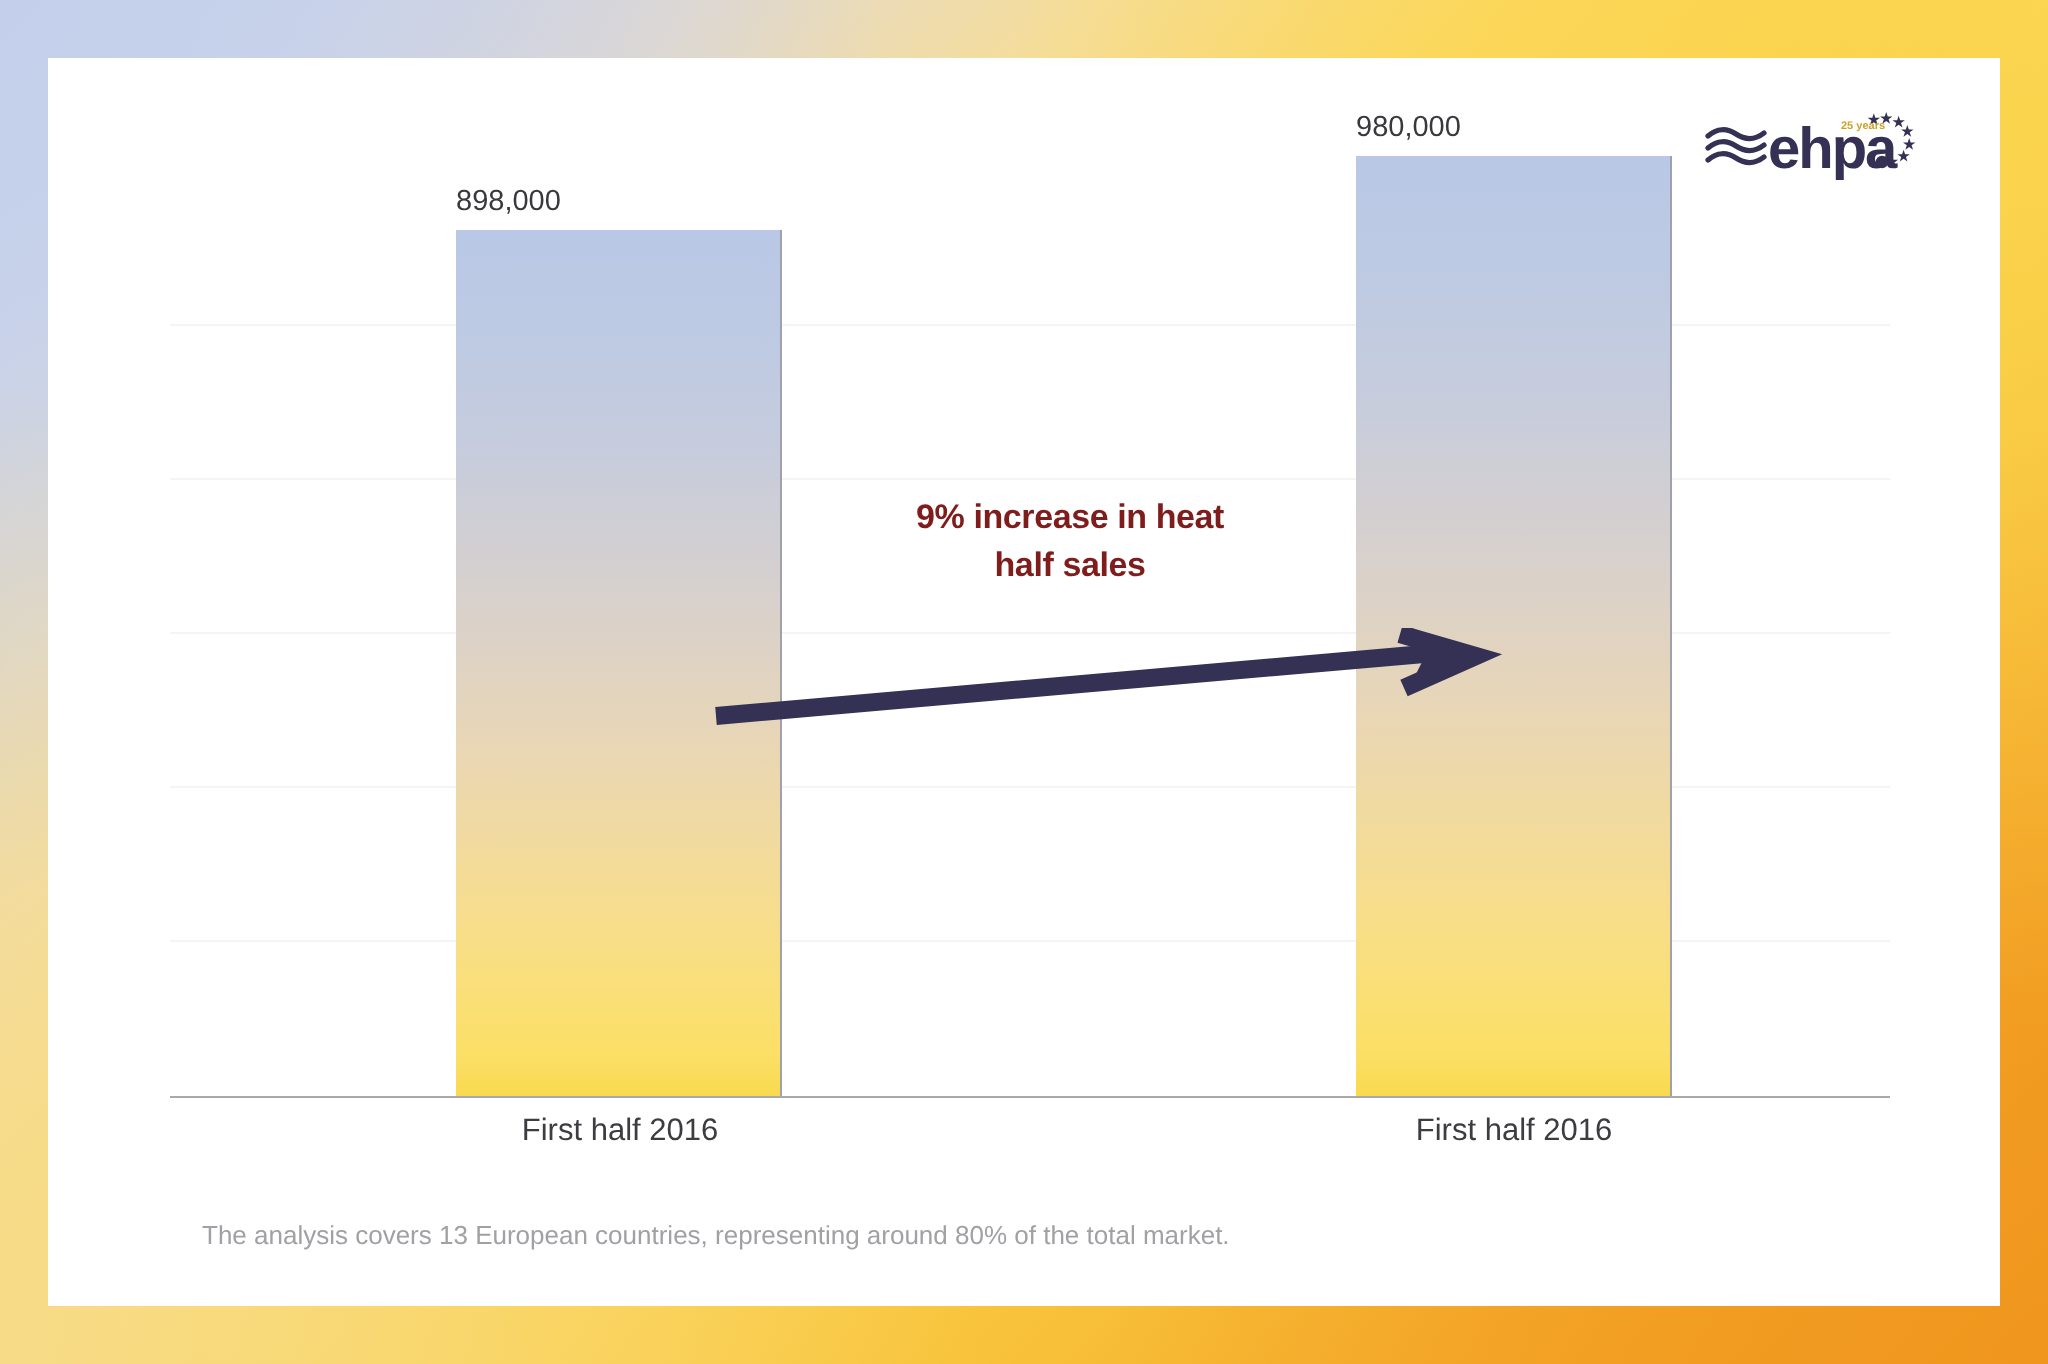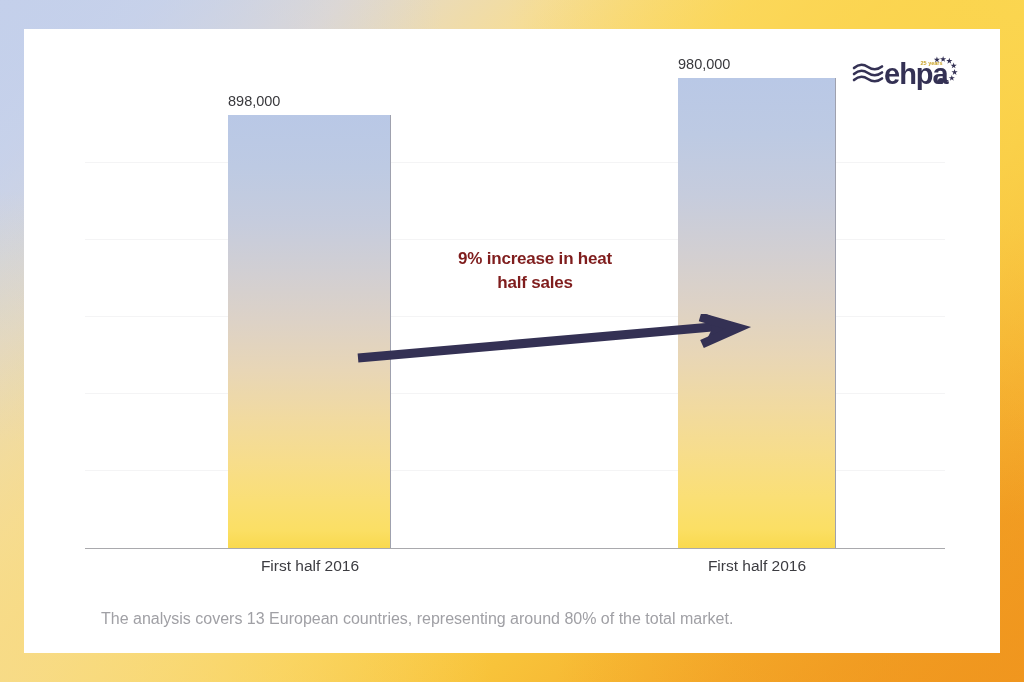--- a/index.html
+++ b/index.html
@@ -145,21 +145,21 @@
     top: 285px;
     width: 400px;
     height: 60px;
   }
 
   
   #footnote {
     position: absolute;
     left: 77px;
     top: 581px;
-    font-size: 16px;
+    font-size: 13px;
     color: #a0a0a5;
     white-space: nowrap;
     text-align: right;
   }
 </style>
 </head>
 <body>
 
 <div id="frame">
 

